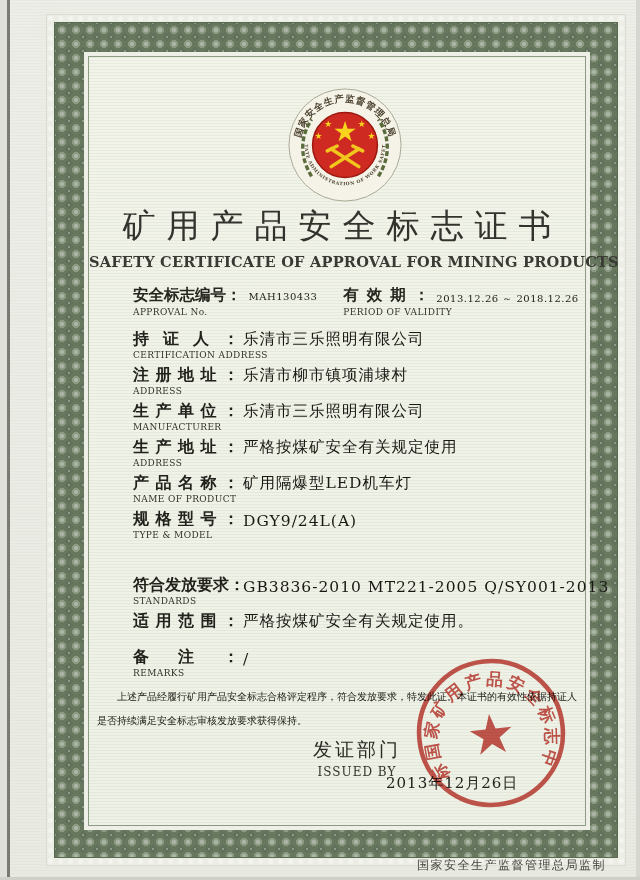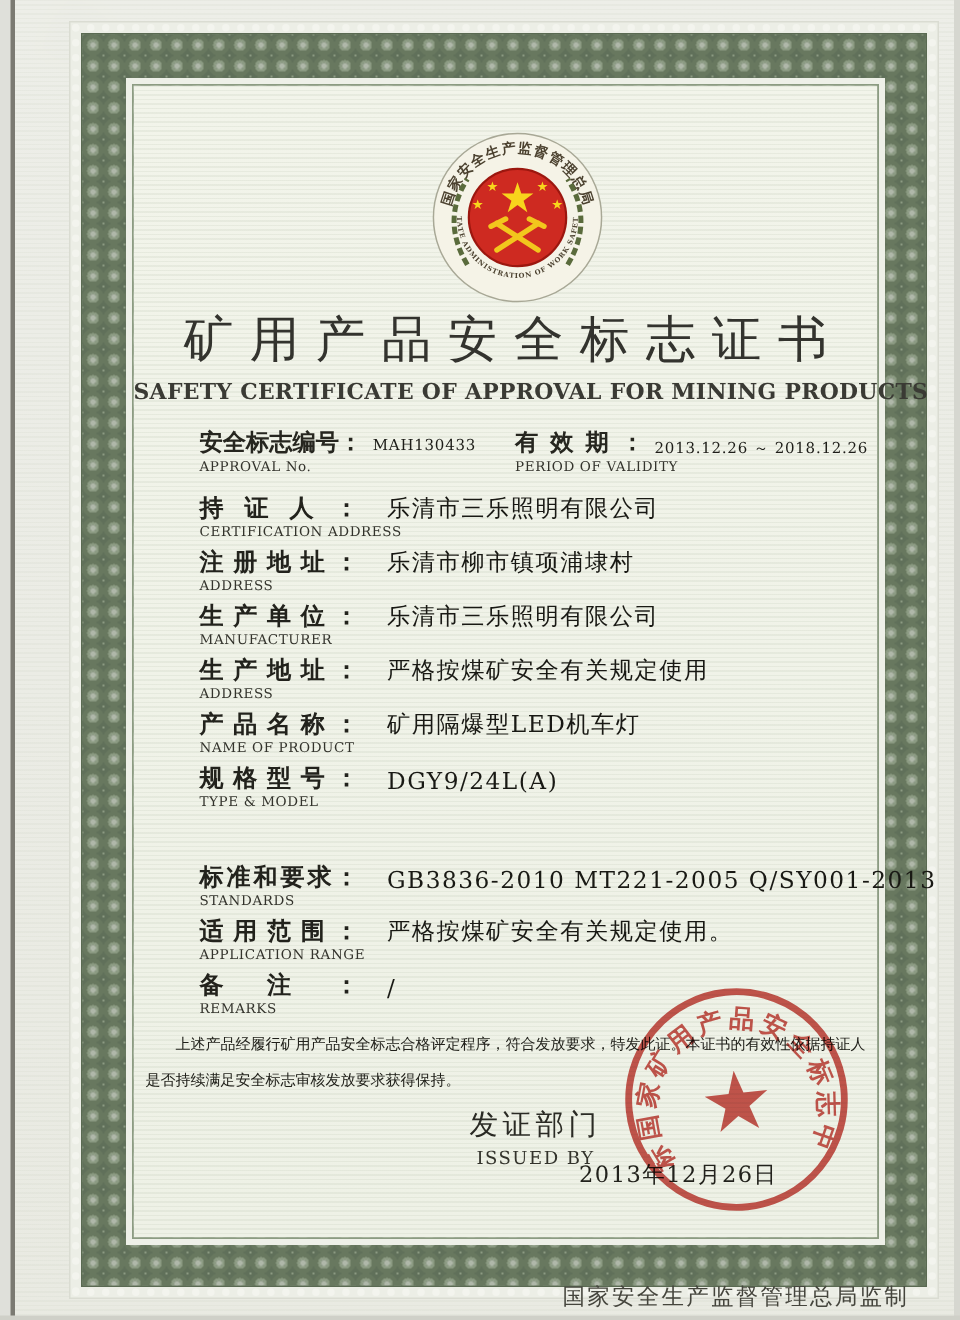--- a/index.html
+++ b/index.html
@@ -59,38 +59,38 @@
   .pair-val{font-size:10px;color:#1d1d18;margin-left:7px;letter-spacing:.5px;}
   .validity{margin-left:26px;}
   .jlabel{display:inline-block;text-align:justify;text-align-last:justify;text-justify:inter-character;vertical-align:bottom;}
   .vlabel{width:86px;}
 
   .fields{position:absolute;top:272px;left:44px;right:8px;}
   .specs{position:absolute;top:518px;left:44px;right:8px;}
   .frow{height:36px;}
   .frow-main{font-size:16px;color:#22221c;white-space:nowrap;}
   .zh-label{width:106px;font-weight:600;}
-  .frow-val{margin-left:19px;letter-spacing:1px;font-size:15.5px;color:#191914;}
+  .frow-val{margin-left:4px;letter-spacing:1px;font-size:15.5px;color:#191914;}
   .frow-en{font-size:9px;color:#33332c;letter-spacing:.4px;line-height:11px;}
 
   .declaration{
     position:absolute;top:628px;left:8px;width:484px;
     font-size:10px;line-height:24px;color:#20201a;text-indent:2em;font-weight:500;
   }
   .issuer{position:absolute;top:680px;left:188px;width:160px;text-align:center;}
   .issuer-zh{font-size:19px;color:#2a2a24;letter-spacing:3px;}
   .issuer-en{font-size:12px;color:#33332c;letter-spacing:1px;margin-top:2px;}
   .issue-date{position:absolute;top:717px;left:297px;font-size:15px;color:#22221c;letter-spacing:1px;white-space:nowrap;}
 
   .seal{position:absolute;left:400px;top:652px;width:162px;height:162px;z-index:4;
         transform:rotate(-6deg);opacity:.88;mix-blend-mode:multiply;}
 
   .footer{
     position:absolute;right:34px;bottom:6px;z-index:5;
-    font-size:15px;color:#45453d;letter-spacing:1.5px;white-space:nowrap;
+    font-size:12px;color:#45453d;letter-spacing:1.5px;white-space:nowrap;
   }
 </style>
 </head>
 <body>
 
 <div class="paper">
 
   <svg class="wm" xmlns="http://www.w3.org/2000/svg">
     <defs>
       <pattern id="mawm" width="170" height="120" patternTransform="rotate(-16) translate(10,10)">
@@ -175,26 +175,25 @@
         <div class="frow-en">NAME OF PRODUCT</div>
       </div>
       <div class="frow">
         <div class="frow-main"><span class="jlabel zh-label">规格型号：</span><span class="frow-val">DGY9/24L(A)</span></div>
         <div class="frow-en">TYPE &amp; MODEL</div>
       </div>
     </div>
 
     <div class="specs">
       <div class="frow">
-        <div class="frow-main"><span class="jlabel zh-label">标准和要求：</span><span class="frow-val">GB3836-2010 MT221-2005 Q/SY001-2013</span></div>
+        <div class="frow-main"><span class="jlabel zh-label">符合发放要求：</span><span class="frow-val">GB3836-2010 MT221-2005 Q/SY001-2013</span></div>
         <div class="frow-en">STANDARDS</div>
       </div>
       <div class="frow">
         <div class="frow-main"><span class="jlabel zh-label">适用范围：</span><span class="frow-val">严格按煤矿安全有关规定使用。</span></div>
-        <div class="frow-en">APPLICATION RANGE</div>
       </div>
       <div class="frow">
         <div class="frow-main"><span class="jlabel zh-label">备注：</span><span class="frow-val">/</span></div>
         <div class="frow-en">REMARKS</div>
       </div>
     </div>
 
     <div class="declaration">上述产品经履行矿用产品安全标志合格评定程序，符合发放要求，特发此证。本证书的有效性依据持证人是否持续满足安全标志审核发放要求获得保持。</div>
 
     <div class="issuer">

